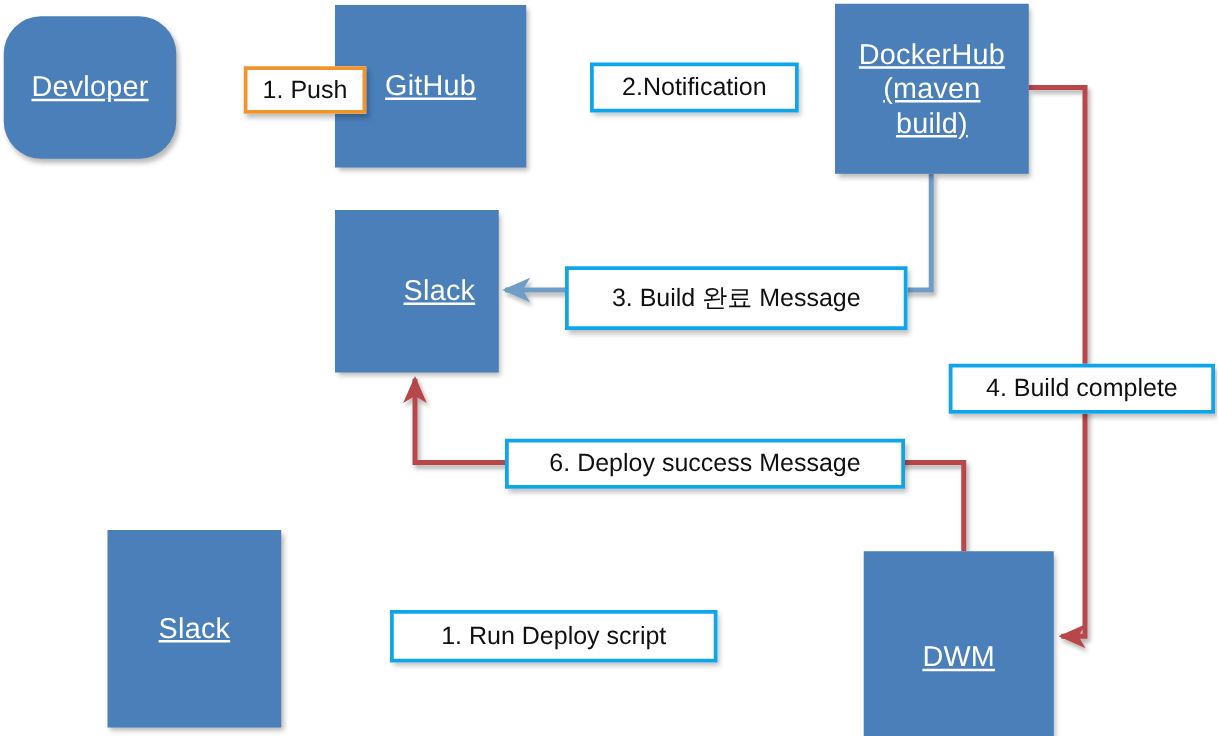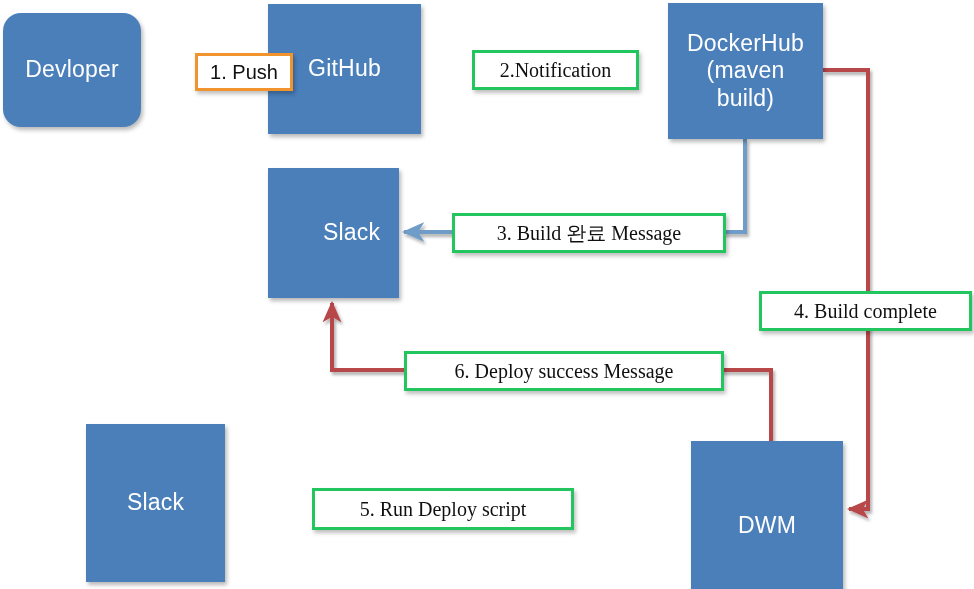--- a/index.html
+++ b/index.html
@@ -33,39 +33,40 @@
     display: flex;
     align-items: center;
     justify-content: center;
     text-align: center;
     color: #ffffff;
     font-size: 23px;
     line-height: 1.18;
     letter-spacing: 0.2px;
     box-shadow: 2px 3px 4px rgba(0,0,0,0.28);
     z-index: 3;
+    text-decoration: underline;
   }
   .node.rounded {
-    border-radius: 18px;
+    border-radius: 30px;
   }
   .label {
     position: absolute;
     background: #ffffff;
     box-sizing: border-box;
     display: flex;
     align-items: center;
     justify-content: center;
     color: #101010;
     font-size: 20px;
     white-space: nowrap;
     padding: 0 8px;
     box-shadow: 2px 3px 4px rgba(0,0,0,0.25);
     z-index: 6;
   }
-  .label.red   { border: 3px solid #22c55e; font-family: Liberation Serif, serif; }
+  .label.red   { border: 3px solid #0ea5e9; }
   .label.orange{ border: 3px solid #f1942e; }
 </style>
 </head>
 <body>
 
 <div id="canvas">
 
   <svg id="wires" viewBox="0 0 974 589" xmlns="http://www.w3.org/2000/svg">
     <defs>
       <marker id="ah-purple" viewBox="0 0 10 10" refX="8.6" refY="5" markerWidth="5.2" markerHeight="5.2" orient="auto-start-reverse">
@@ -139,29 +140,29 @@
   </div>
 
   <div class="label orange" style="left:147px; top:53px; width:98px; height:38px;margin-left:48px;">
     <span>1. Push</span>
   </div>
 
   <div class="label red" style="left:472px; top:50px; width:167px; height:40px;">
     <span>2.Notification</span>
   </div>
 
-  <div class="label red" style="left:452px; top:213px; width:274px; height:40px;">
+  <div class="label red" style="left:452px; top:213px; width:274px; height:51px;">
     <span>3. Build 완료 Message</span>
   </div>
 
   <div class="label red" style="left:759px; top:291px; width:213px; height:40px;">
     <span>4. Build complete</span>
   </div>
 
   <div class="label red" style="left:312px; top:488px; width:262px; height:42px;">
-    <span>5.  Run Deploy script</span>
+    <span>1.  Run Deploy script</span>
   </div>
 
   <div class="label red" style="left:404px; top:351px; width:320px; height:40px;">
     <span>6. Deploy success Message</span>
   </div>
 
 </div>
 
 </body></html>

